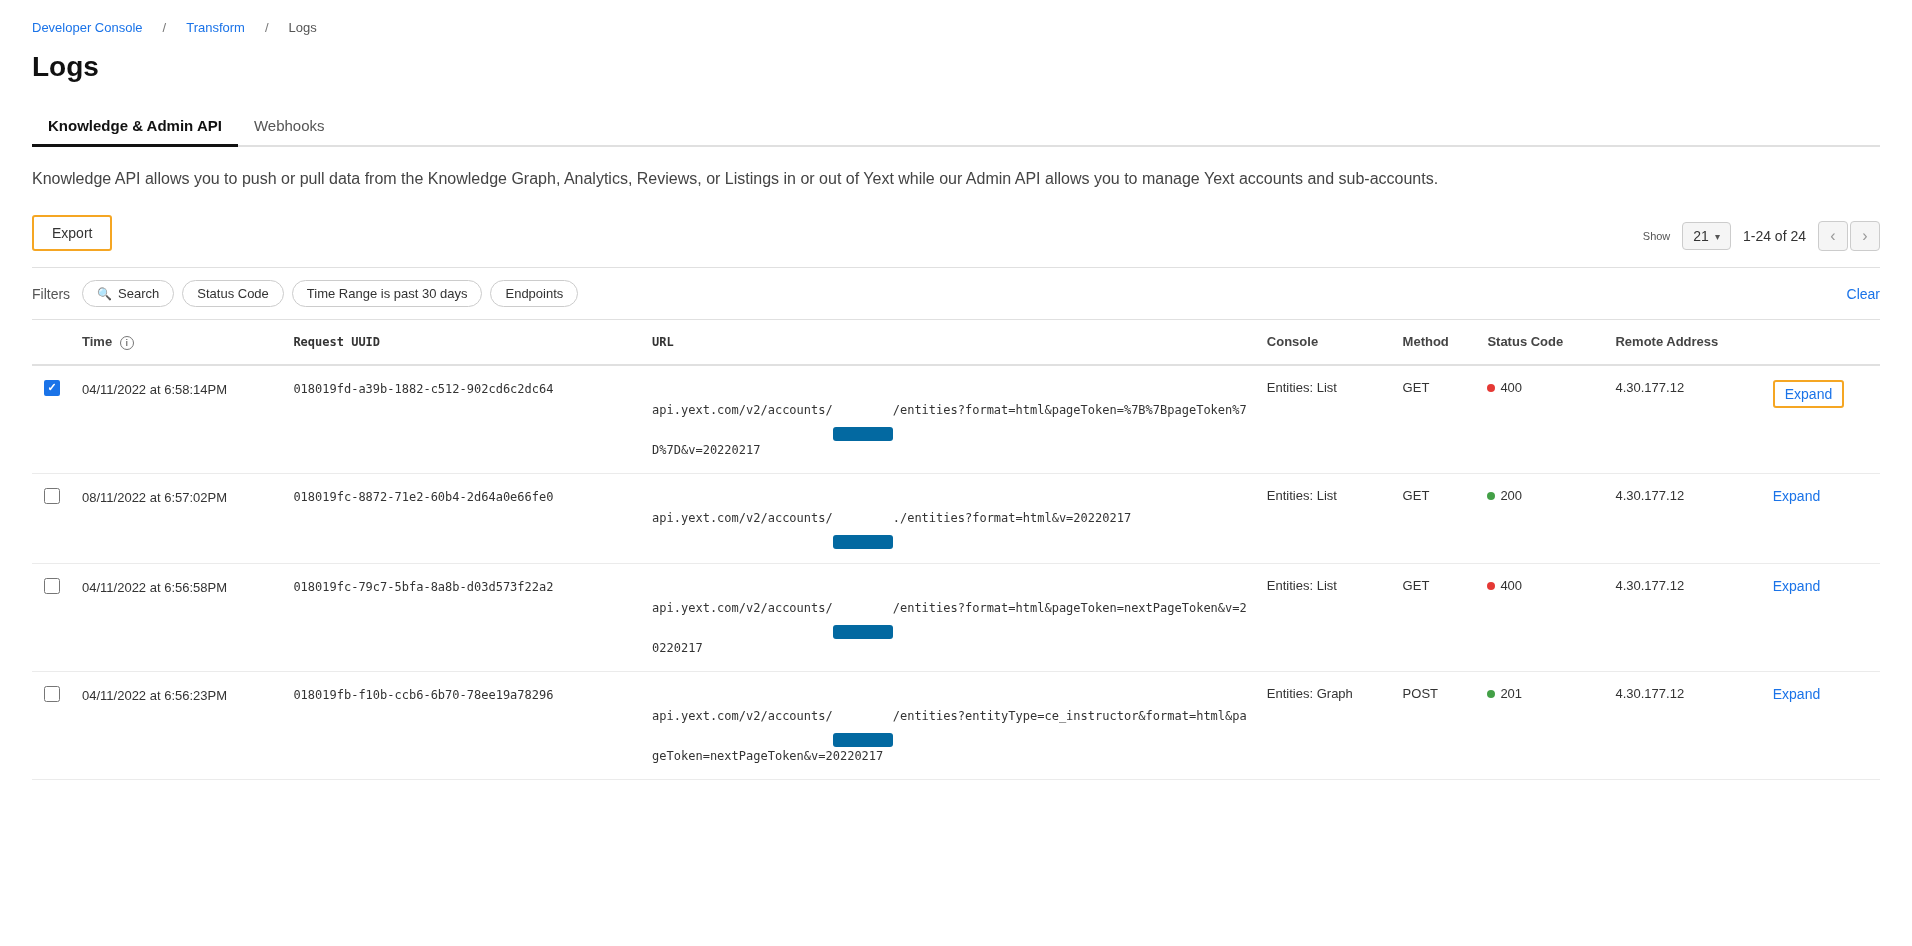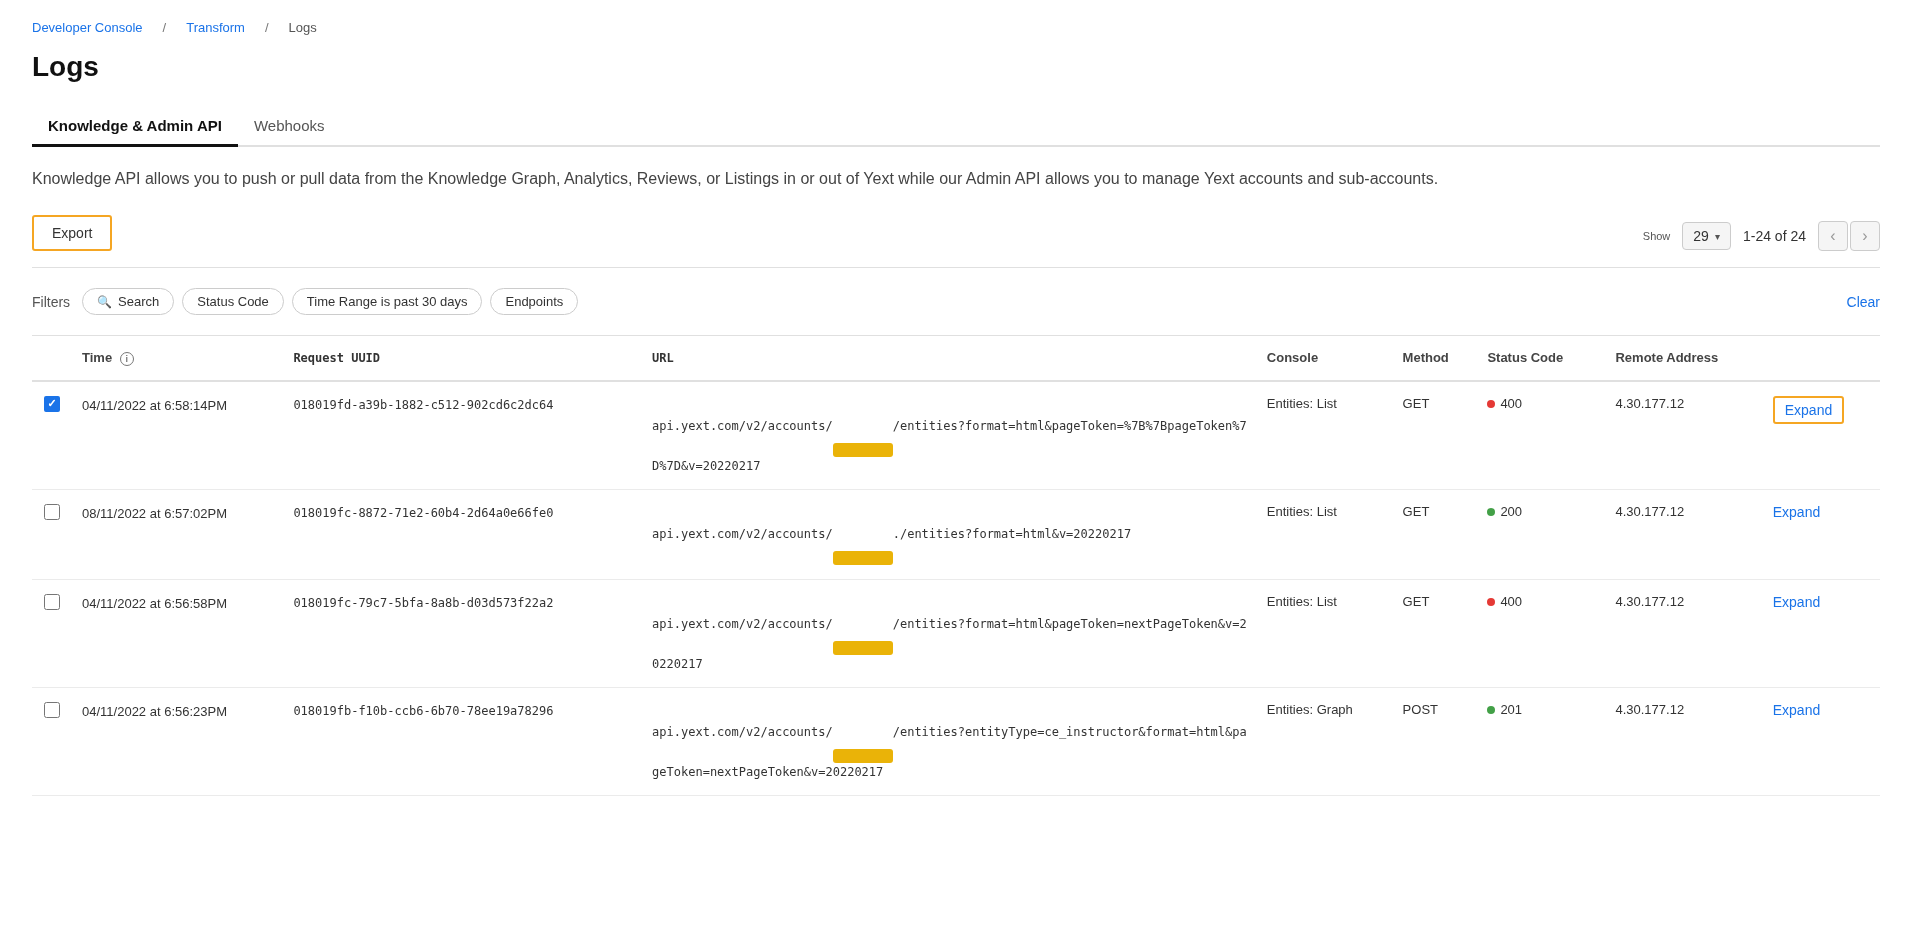--- a/index.html
+++ b/index.html
@@ -30,21 +30,21 @@
     
     .pagination-area { display: flex; align-items: center; gap: 12px; }
     .show-label { color: #555; font-size: 11px; }
     .show-select { display: flex; align-items: center; gap: 6px; border: 1px solid #ccc; border-radius: 4px; padding: 5px 10px; cursor: pointer; font-size: 14px; background: #f5f5f5; }
     .chevron-down { font-size: 10px; color: #555; }
     .page-info { font-size: 14px; color: #333; font-weight: 500; }
     .page-nav { display: flex; gap: 2px; }
     .page-nav-btn { width: 30px; height: 30px; border: 1px solid #ccc; background: #f5f5f5; cursor: pointer; border-radius: 4px; display: flex; align-items: center; justify-content: center; font-size: 16px; color: #999; }
     
     
-    .filters-bar { display: flex; align-items: center; gap: 8px; padding: 20px 0; border-top: 1px solid #e0e0e0; border-bottom: 1px solid #e0e0e0; margin-bottom: 0; }
+    .filters-bar { display: flex; align-items: center; gap: 8px; padding: 12px 0; border-top: 1px solid #e0e0e0; border-bottom: 1px solid #e0e0e0; margin-bottom: 0; }
     .filter-label { font-size: 14px; color: #555; margin-right: 4px; }
     .filter-chip { display: flex; align-items: center; gap: 6px; border: 1px solid #ccc; border-radius: 20px; padding: 5px 14px; cursor: pointer; font-size: 13px; color: #333; background: #fff; }
     .filter-chip .search-icon-sm { font-size: 12px; color: #555; }
     .clear-link { margin-left: auto; color: #1a73e8; cursor: pointer; font-size: 14px; text-decoration: none; }
     
     
     .table-wrapper { width: 100%; overflow-x: auto; }
     table { width: 100%; border-collapse: collapse; }
     thead tr { border-bottom: 2px solid #e0e0e0; }
     thead th { padding: 12px 10px; text-align: left; font-size: 13px; font-weight: 600; color: #444; white-space: nowrap; }
@@ -67,21 +67,21 @@
     
     .status-dot { display: inline-block; width: 8px; height: 8px; border-radius: 50%; margin-right: 5px; }
     .status-dot.red { background: #e53935; }
     .status-dot.green { background: #43a047; }
     
     .expand-btn { color: #1a73e8; cursor: pointer; background: none; border: none; font-size: 14px; padding: 0; }
     .expand-btn.highlighted { border: 2px solid #f5a623; padding: 4px 10px; border-radius: 3px; }
     
     .time-info-icon { display: inline-block; width: 14px; height: 14px; border: 1px solid #777; border-radius: 50%; font-size: 9px; text-align: center; line-height: 13px; color: #777; margin-left: 4px; cursor: pointer; vertical-align: middle; }
     
-    .blurred { display: inline-block; background: #eab308; border-radius: 3px; color: transparent; font-size: 12px; height: 14px; vertical-align: middle; user-select: none; margin-top: 47px; }
+    .blurred { display: inline-block; background: #0369a1; border-radius: 3px; color: transparent; font-size: 12px; height: 14px; vertical-align: middle; user-select: none; margin-top: 47px; }
     
     thead th:first-child { padding-left: 12px; }
     tbody td:first-child { padding-left: 12px; }
   </style>
 </head>
 <body>
 
 <div class="page">
 
   <div class="breadcrumb">
@@ -99,21 +99,21 @@
     <div class="tab">Webhooks</div>
   </div>
 
   <p class="description">Knowledge API allows you to push or pull data from the Knowledge Graph, Analytics, Reviews, or Listings in or out of Yext while our Admin API allows you to manage Yext accounts and sub-accounts.</p>
 
   <div class="toolbar">
     <button class="export-btn">Export</button>
     <div class="pagination-area">
       <span class="show-label">Show</span>
       <div class="show-select">
-        <span>29</span>
+        <span>21</span>
         <span class="chevron-down">▾</span>
       </div>
       <span class="page-info">1-24 of 24</span>
       <div class="page-nav">
         <button class="page-nav-btn" disabled="">‹</button>
         <button class="page-nav-btn" disabled="">›</button>
       </div>
     </div>
   </div>
 

